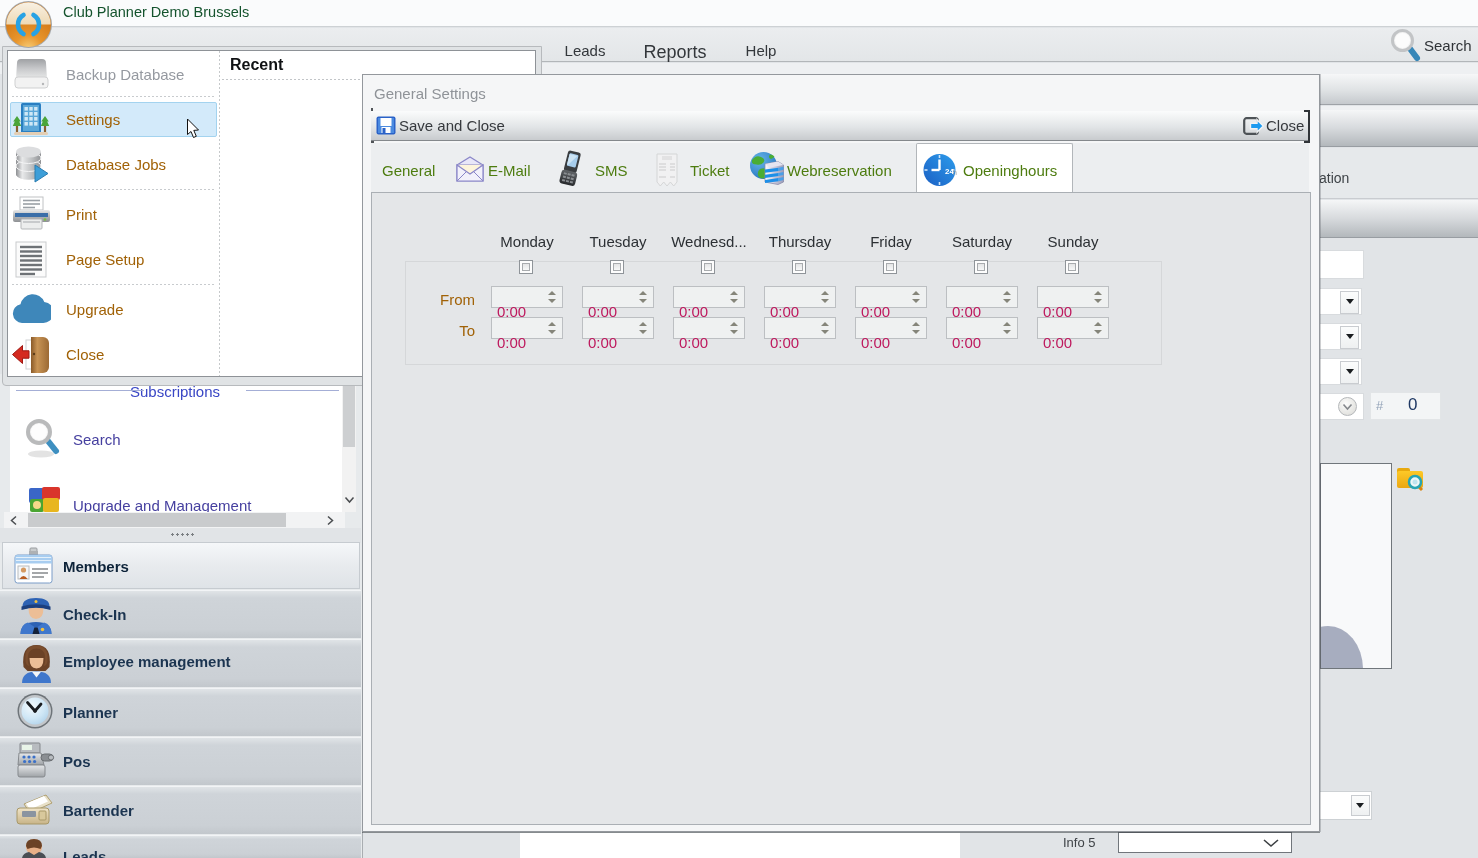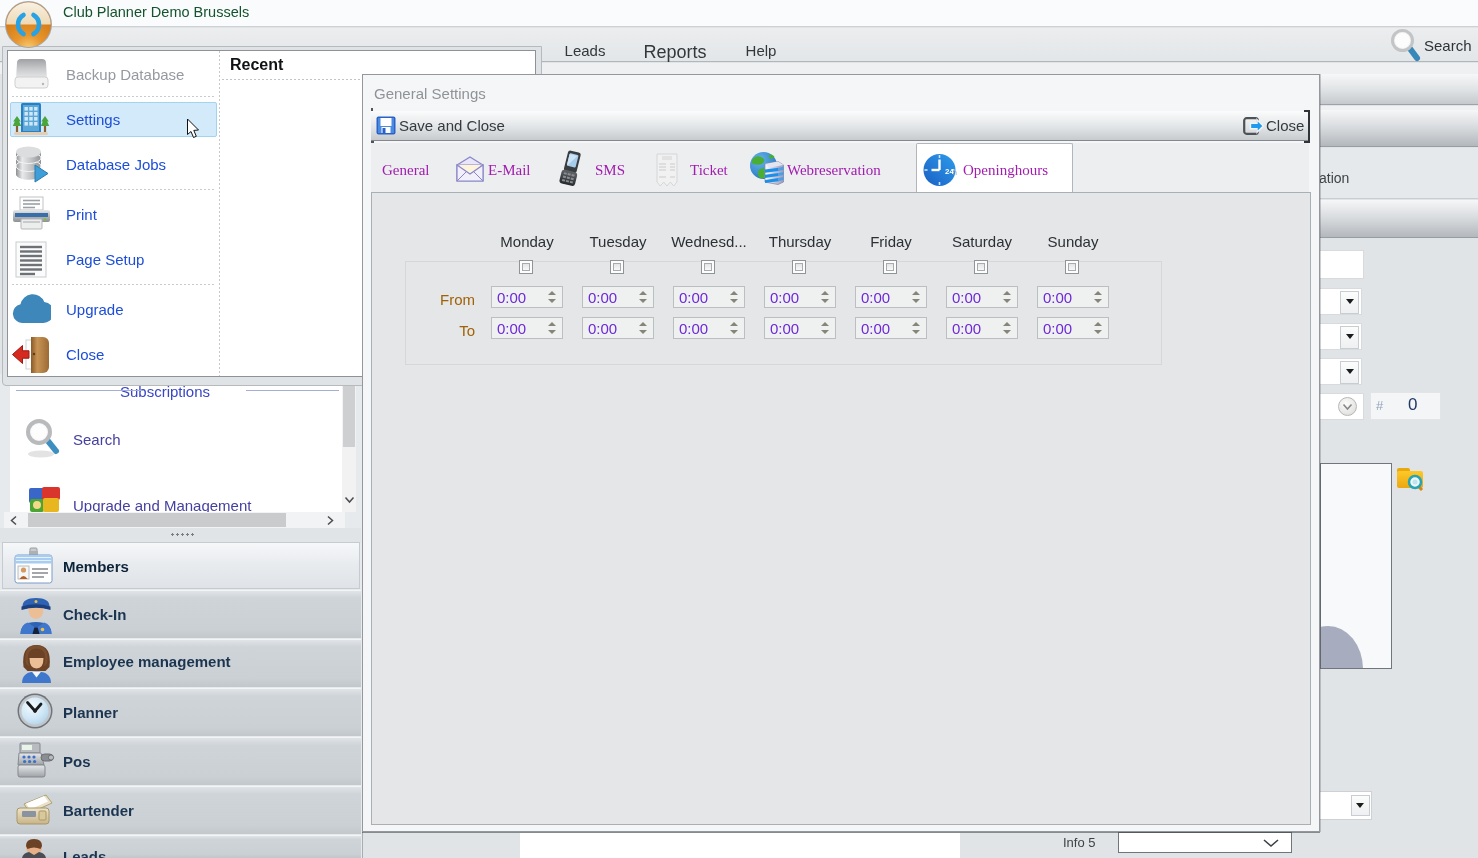--- a/index.html
+++ b/index.html
@@ -6,28 +6,28 @@
 html,body { width:1478px; height:858px; overflow:hidden; }
 body { font-family:"Liberation Sans", sans-serif; background:#e1e4e7; position:relative; }
 .abs { position:absolute; }
 .navbtn { background:linear-gradient(#e0e4e7,#cfd4d9 15%,#cbd0d5 82%,#c2c7cc); border-top:1px solid #f2f4f6; }
 .navsel { background:linear-gradient(#f5f7f9,#e8ebee 50%,#dfe3e7); border:1px solid #c6cbd0; }
 .navtxt { font-size:15px; font-weight:bold; color:#1b3450; }
 .combo-r { width:44px; height:27px; background:#fff; border:1px solid #d8dbde; }
 .combo-r::after { content:""; position:absolute; right:2px; top:2px; width:17px; height:21px; background:linear-gradient(#fbfcfc,#eef0f1); border:1px solid #c9ccd0; }
 .combo-r::before { content:""; position:absolute; right:7px; top:10px; width:0; height:0; border-left:4px solid transparent; border-right:4px solid transparent; border-top:5px solid #1a1d20; z-index:2; }
 .psep { width:203px; height:1px; background-image:linear-gradient(90deg,#c8cbce 50%,transparent 50%); background-size:4px 1px; }
-.pitem { left:66px; font-size:15px; color:#1d4ed8; }
-.tabtxt { font-size:15px; color:#a21caf;font-family:Liberation Serif, serif; }
+.pitem { left:66px; font-size:15px; color:#a16207; }
+.tabtxt { font-size:15px; color:#4d7c0f; }
 .day { top:233px; width:90px; text-align:center; font-size:15px; color:#2c3034; }
 .chk { top:260px; width:14px; height:14px; background:#fdfdfd; border:1px solid #8f9499; }
 .chk::after { content:""; position:absolute; left:2px; top:2px; right:2px; bottom:2px; border:1px solid #a8abae; background:linear-gradient(#e4e5e6,#f7f8f8); }
 .flab { left:415px; width:60px; text-align:right; font-size:15px; color:#a16207; }
 .spin { width:72px; height:22px; background:#eff1f1; border:1px solid #bcbfc2; }
-.spin b { position:absolute; left:5px; top:2px; font-weight:normal; font-size:15px; color:#6d28d9; }
+.spin b { position:absolute; left:5px; top:16px; font-weight:normal; font-size:15px; color:#be185d; }
 .spin u { position:absolute; right:6px; top:0; bottom:0; width:9px; text-decoration:none; }
 .spin u::before { content:""; position:absolute; left:0.5px; top:4px; width:0; height:0; border-left:4px solid transparent; border-right:4px solid transparent; border-bottom:4.5px solid #85857a; }
 .spin u::after { content:""; position:absolute; left:0.5px; bottom:4px; width:0; height:0; border-left:4px solid transparent; border-right:4px solid transparent; border-top:4.5px solid #85857a; }
 </style>
 </head>
 <body>
 
 <div id="base">
 
   <div class="abs" style="left:0;top:0;width:1478px;height:27px;background:#fafbfc;border-bottom:1px solid #cdd1d4;"></div>
@@ -99,21 +99,21 @@
   <svg class="abs" style="left:1262px;top:838px;" width="18" height="10" viewBox="0 0 18 10">
     <polyline points="2,2 9,8 16,2" fill="none" stroke="#3c4043" stroke-width="1.6"></polyline>
   </svg>
 </div>
 
 <div id="sidebar">
   <div class="abs" style="left:0;top:374px;width:363px;height:484px;background:#e7eaec;border-right:1px solid #a9adb1;"></div>
 
   <div class="abs" style="left:10px;top:380px;width:332px;height:132px;background:#fff;"></div>
 
-  <div class="abs" style="left:120px;top:383px;width:142px;font-size:15px;color:#3946c5;">Subscriptions</div>
+  <div class="abs" style="left:104px;top:383px;width:142px;text-align:center;font-size:15px;color:#3946c5;">Subscriptions</div>
   <div class="abs" style="left:16px;top:390px;width:128px;height:1px;background:#a4aed6;"></div>
   <div class="abs" style="left:246px;top:390px;width:93px;height:1px;background:#a4aed6;"></div>
 
   <svg class="abs" style="left:26px;top:419px;" width="34" height="40" viewBox="0 0 34 40">
     <ellipse cx="15" cy="35" rx="13" ry="3.5" fill="#e3e3e3"></ellipse>
     <line x1="22" y1="22" x2="30" y2="32" stroke="#3e8fc0" stroke-width="6" stroke-linecap="round"></line>
     <circle cx="13" cy="13" r="11" fill="#f5f5f5" stroke="#b9babb" stroke-width="4"></circle>
     <circle cx="13" cy="13" r="8" fill="#fdfdfd"></circle>
   </svg>
   <div class="abs" style="left:73px;top:431px;font-size:15px;color:#453f9f;">Search</div>

